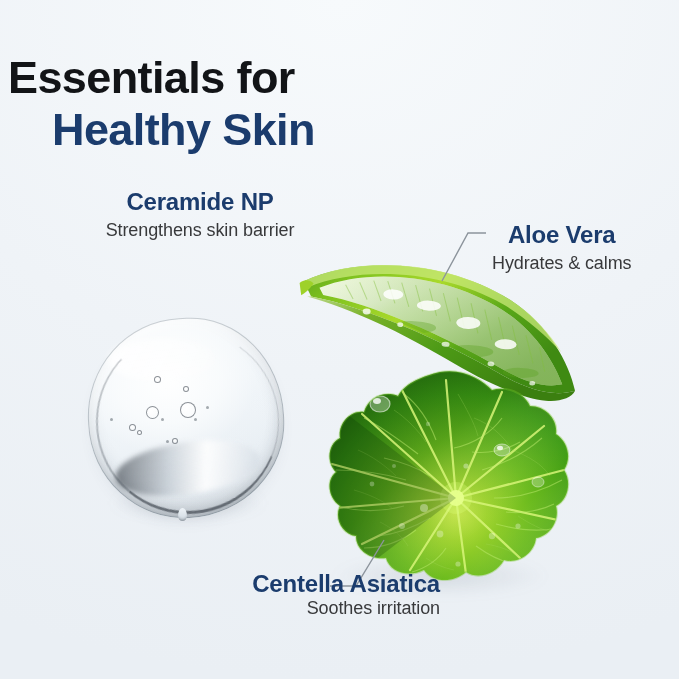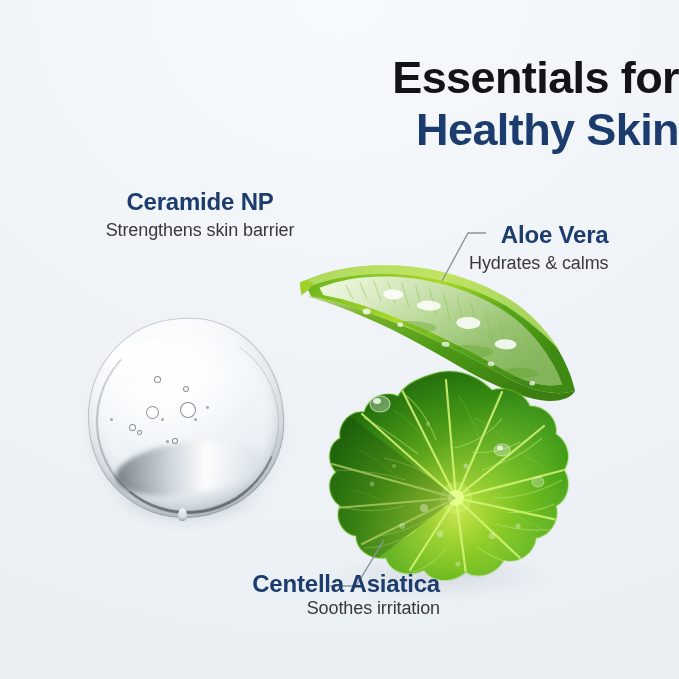--- a/index.html
+++ b/index.html
@@ -13,21 +13,21 @@
     position:relative;
     width:679px;height:679px;
     background:
       radial-gradient(120% 100% at 50% 0%, #f7fafc 0%, #eff3f7 55%, #eaeff4 100%);
     overflow:hidden;
   }
 
   
   .title{
     position:absolute;left:8px;right:0;top:55px;
-    text-align:right;
+    text-align:left;
     line-height:1.02;
   }
   .title-line1{
     display:block;
     font-size:45px;font-weight:bold;
     letter-spacing:-0.6px;
     color:#121417;
   }
   .title-line2{
     display:block;
@@ -48,21 +48,21 @@
   .label-sub{
     font-size:18px;font-weight:normal;
     color:#38393b;
     letter-spacing:-0.1px;
     white-space:nowrap;
   }
 
   #label-ceramide{position:absolute;left:0px;top:188px;width:400px;text-align:center;}
   #label-ceramide .label-sub{margin-top:4px;}
 
-  #label-aloe{position:absolute;left:469px;top:221px;text-align:right;}
+  #label-aloe{position:absolute;left:492px;top:221px;text-align:center;}
   #label-aloe .label-sub{margin-top:4px;}
 
   #label-centella{position:absolute;left:0px;top:570px;width:440px;text-align:right;}
   #label-centella .label-sub{margin-top:0;}
 
   
   .leader{position:absolute;left:0;top:0;width:679px;height:679px;pointer-events:none;}
 
   
   .gel-wrap{position:absolute;left:88px;top:318px;width:196px;height:200px;}

